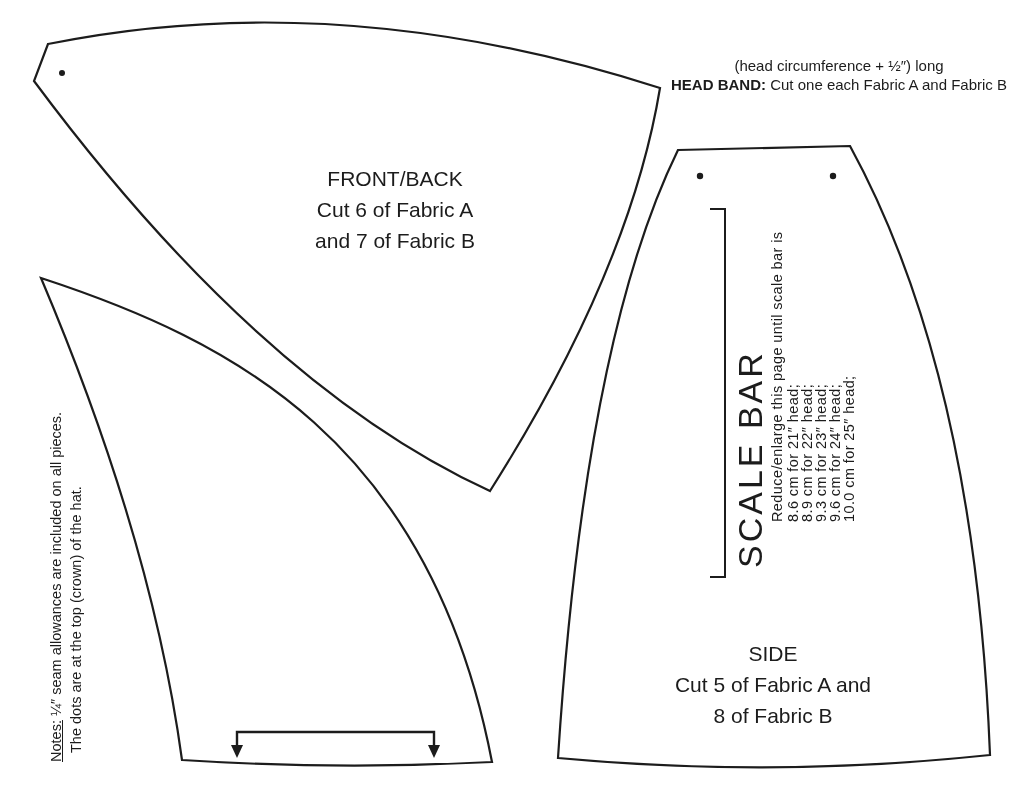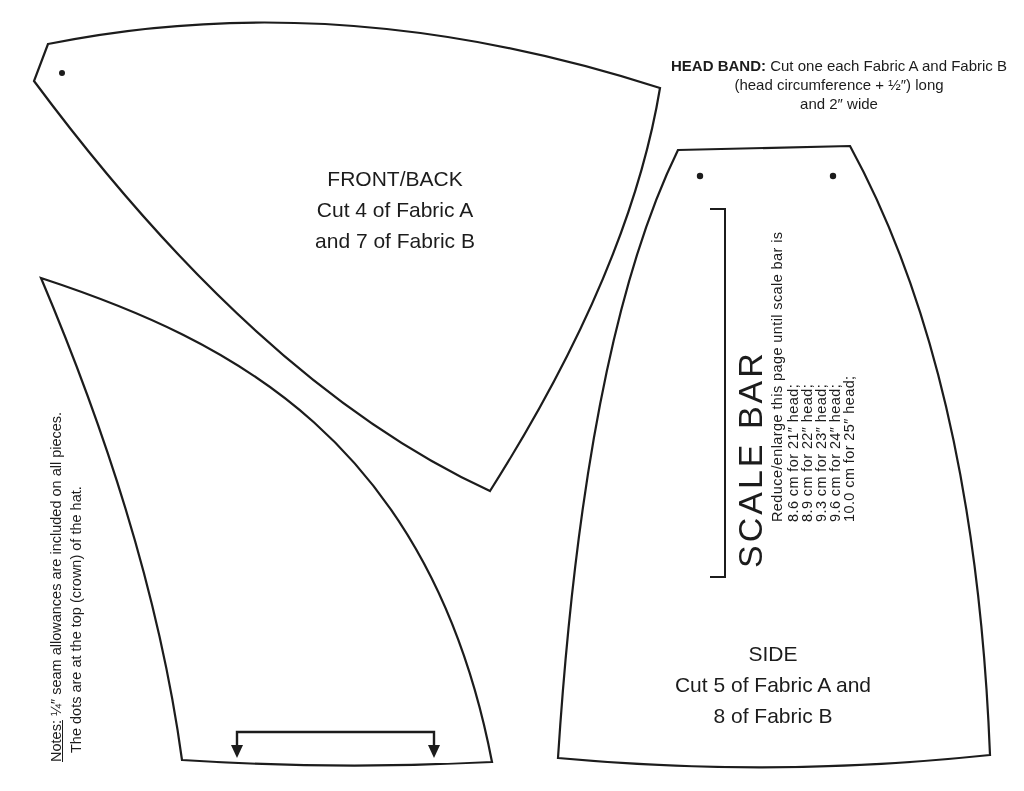--- a/index.html
+++ b/index.html
@@ -46,28 +46,27 @@
     <polygon points="428,745 440,745 434,758" fill="#1c1c1c"></polygon>
 
     <path d="M 678,150 L 850,146 Q 975,375 990,755 Q 775,778 558,758 Q 585,340 678,150 Z" fill="none" stroke="#1c1c1c" stroke-width="2.2"></path>
     <circle cx="700" cy="176" r="3.2" fill="#1c1c1c"></circle>
     <circle cx="833" cy="176" r="3.2" fill="#1c1c1c"></circle>
 
     <path d="M 710,209 L 725,209 L 725,577 L 710,577" fill="none" stroke="#1c1c1c" stroke-width="2"></path>
   </svg>
 
   <div class="headband-note">
+    <div>(head circumference + ½″) long</div>
     <div><span class="hb-bold">HEAD BAND:</span><span> Cut one each Fabric A and Fabric B</span></div>
-    <div>(head circumference + ½″) long</div>
-    <div>and 2″ wide</div>
   </div>
 
   <div class="piece-label" style="left:255px; top:163px; width:280px;">
     <div>FRONT/BACK</div>
-    <div>Cut 4 of Fabric A</div>
+    <div>Cut 6 of Fabric A</div>
     <div>and 7 of Fabric B</div>
   </div>
 
 
   <div class="piece-label" style="left:633px; top:638px; width:280px;">
     <div>SIDE</div>
     <div>Cut 5 of Fabric A and</div>
     <div>8 of Fabric B</div>
   </div>
 

